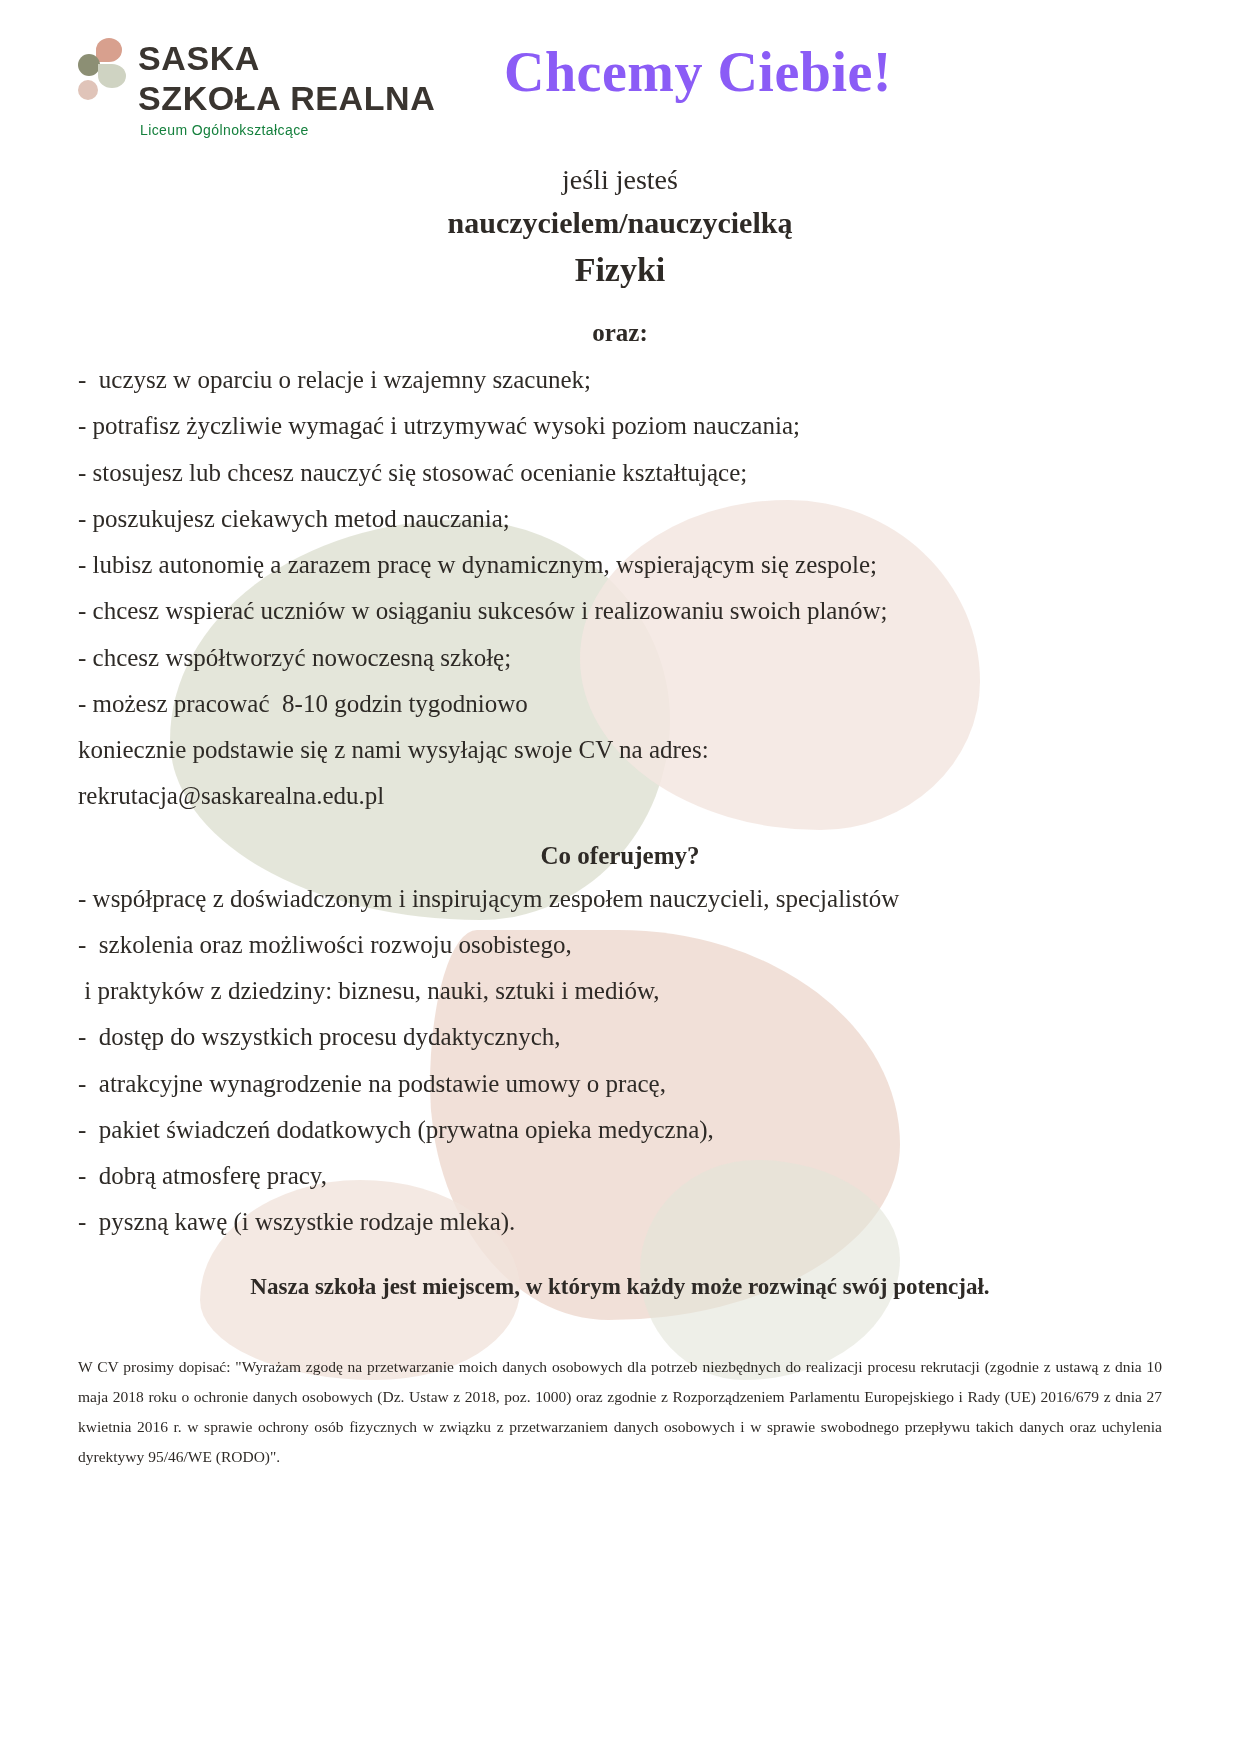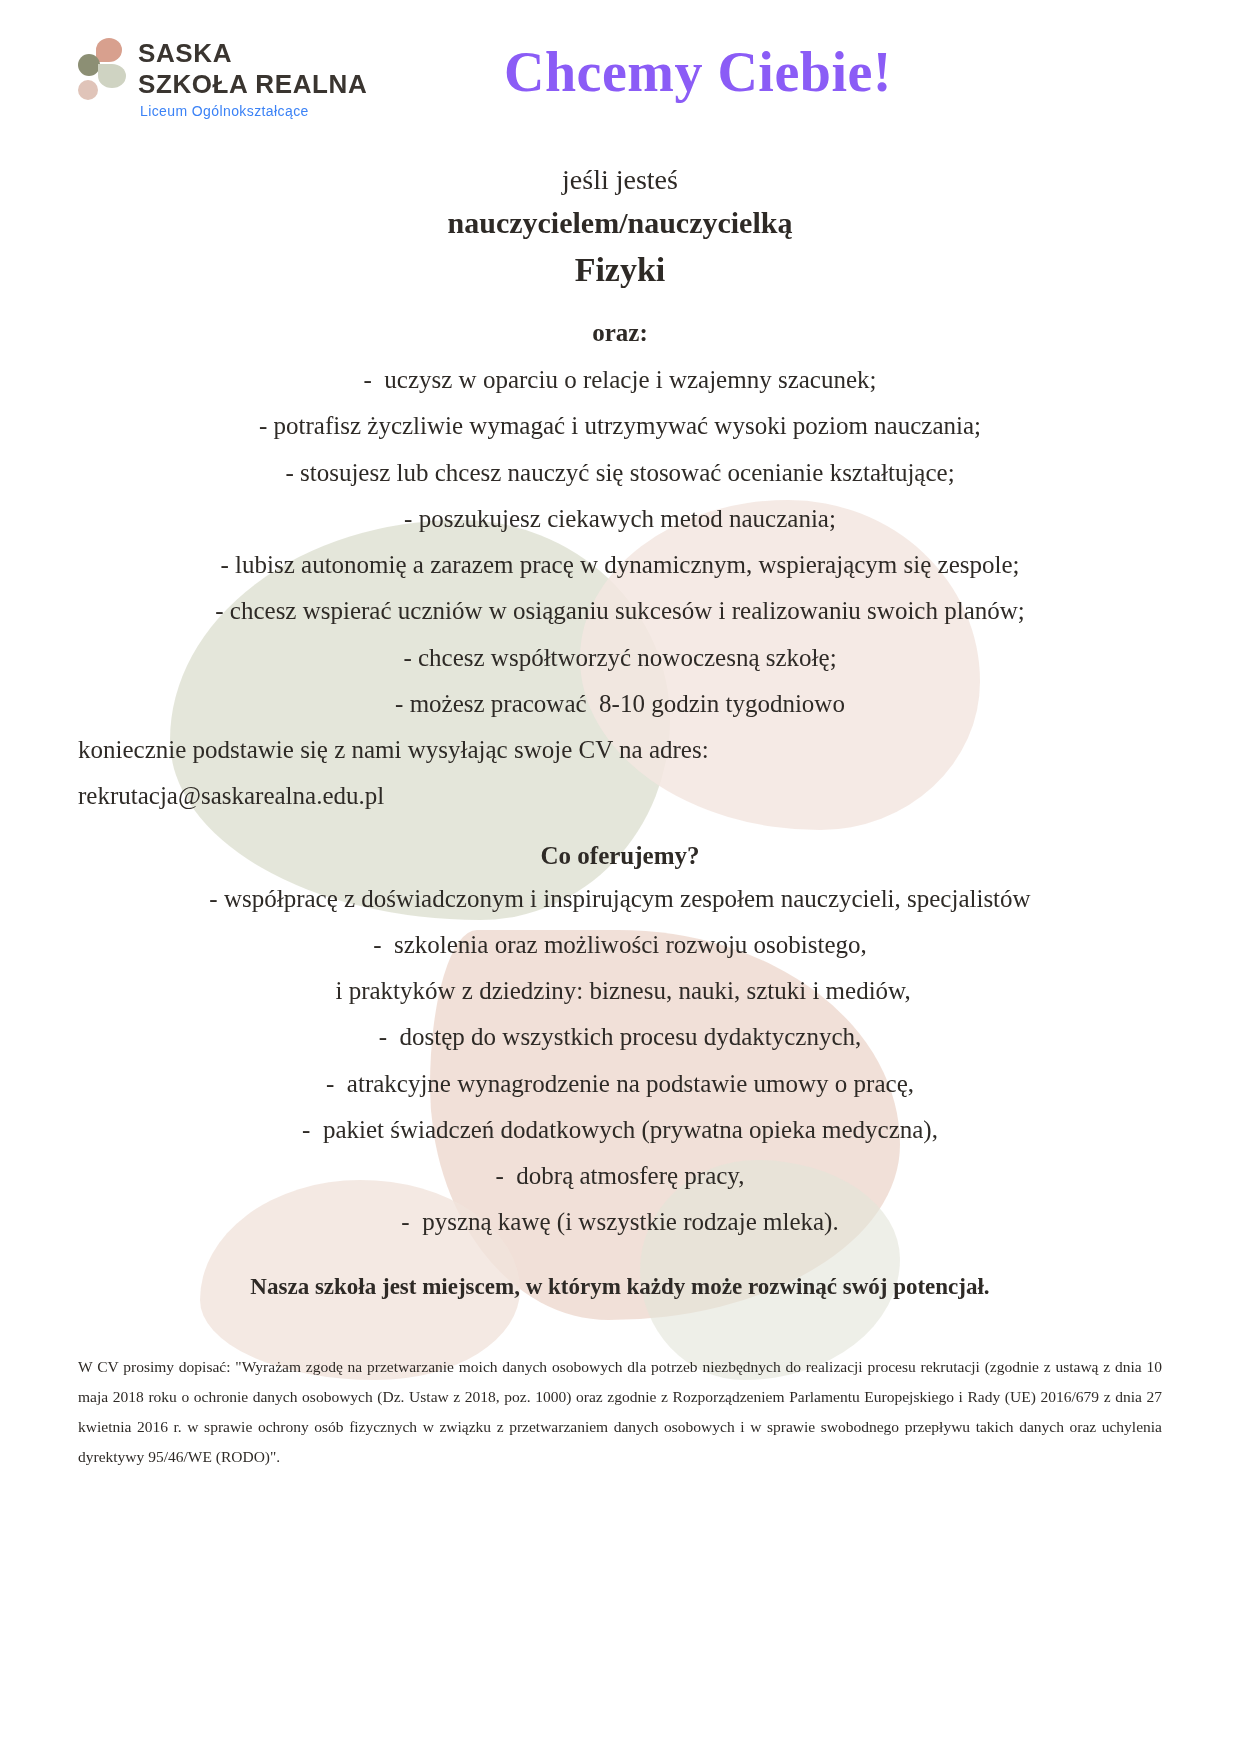--- a/index.html
+++ b/index.html
@@ -119,29 +119,29 @@
   .logo-mark .p4 {
     left: 0; top: 42px;
     width: 20px; height: 20px;
     background: #e0c4b9;
     border-radius: 50%;
   }
   .logo-text .l1,
   .logo-text .l2 {
     font-family: "Liberation Sans", sans-serif;
     font-weight: bold;
-    font-size: 26px;
+    font-size: 34px;
     letter-spacing: .6px;
     color: #3a3530;
     line-height: 1.18;
   }
   .logo-text .l3 {
     font-family: "Liberation Sans", sans-serif;
     font-size: 14px;
-    color: #3b82f6;
+    color: #15803d;
     letter-spacing: .4px;
     margin-top: 4px;
     margin-left: 2px;
   }
   .headline {
     position: absolute;
     left: 300px;
     top: 40px;
     width: 640px;
     text-align: center;
@@ -177,21 +177,20 @@
     font-weight: bold;
     margin-top: 24px;
     margin-bottom: 10px;
   }
 
   
   ul.plain {
     list-style: none;
     margin: 0;
     padding: 0;
-    text-align: center;
   }
   ul.plain li {
     font-size: 25px;
     line-height: 1.85;
     white-space: pre;
   }
   .para {
     font-size: 25px;
     line-height: 1.85;
   }

